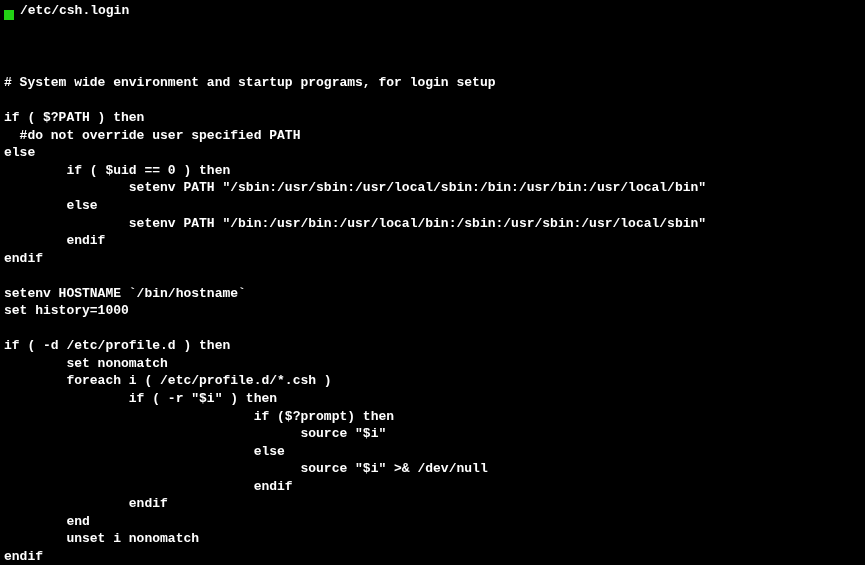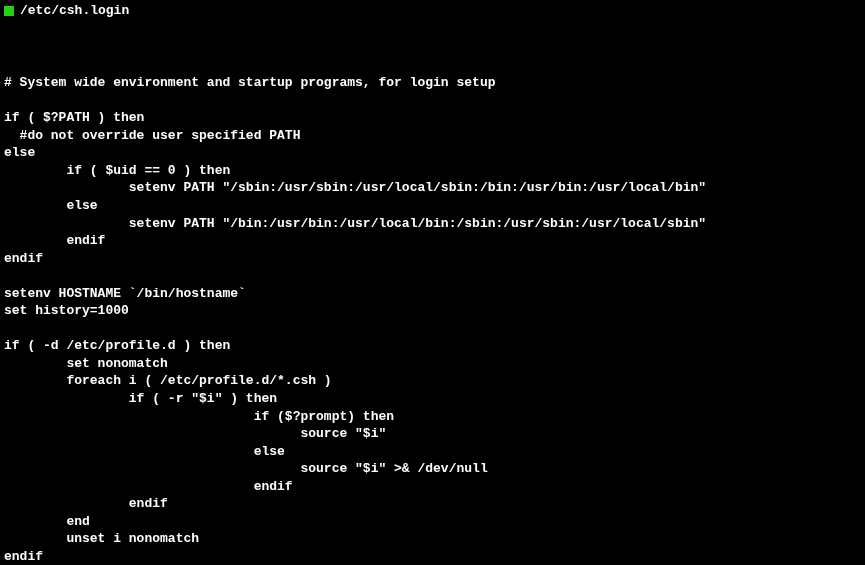--- a/index.html
+++ b/index.html
@@ -9,21 +9,21 @@
       font-family: "Courier New", Courier, monospace;
       font-size: 13px;
       line-height: 1.35;
       width: 865px;
       height: 565px;
       overflow: hidden;
       padding: 2px 4px;
     }
     .titlebar {
       display: flex;
-      align-items: center;
+      align-items: flex-end;
       gap: 6px;
       margin-bottom: 2px;
     }
     .title-icon {
       width: 10px;
       height: 10px;
       background: #23d215;
       display: inline-block;
     }
     .title-text {

